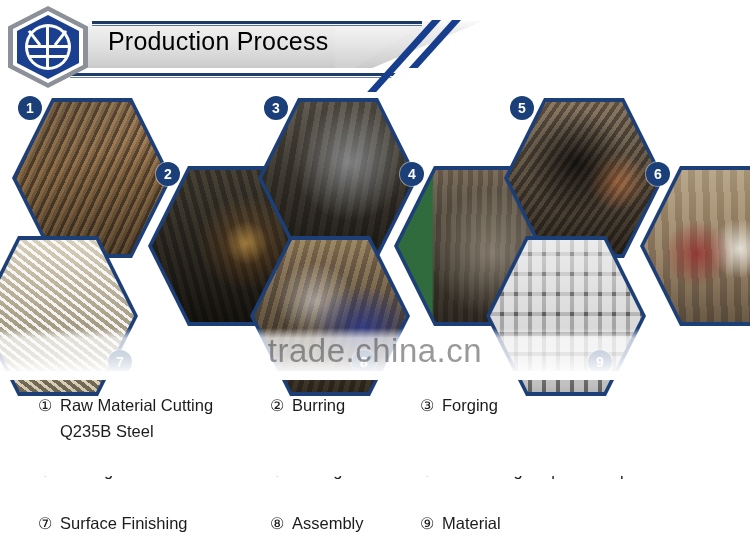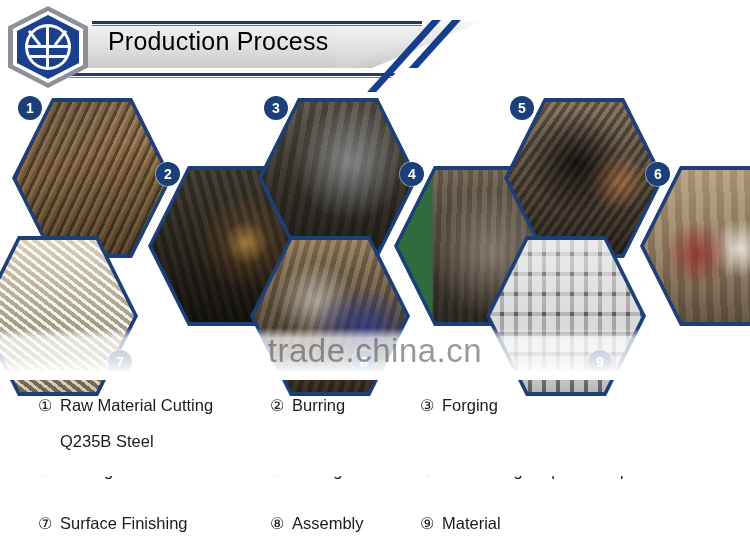--- a/index.html
+++ b/index.html
@@ -311,21 +311,21 @@
   .lg-sub {
     position: absolute;
     font-size: 16.5px;
     color: #1c1c1c;
     white-space: nowrap;
   }
   .col1 { left: 38px; }
   .col2 { left: 270px; }
   .col3 { left: 420px; }
   .row1 { top: 10px; }
-  .row1b { top: 36px; margin-top: 10px; }
+  .row1b { top: 36px; }
   .row2 { top: 75px; }
   .row3 { top: 128px; }
 </style>
 </head>
 <body>
 
 <div id="page">
 
   <div id="header">
     <div class="hdr-band"></div>

